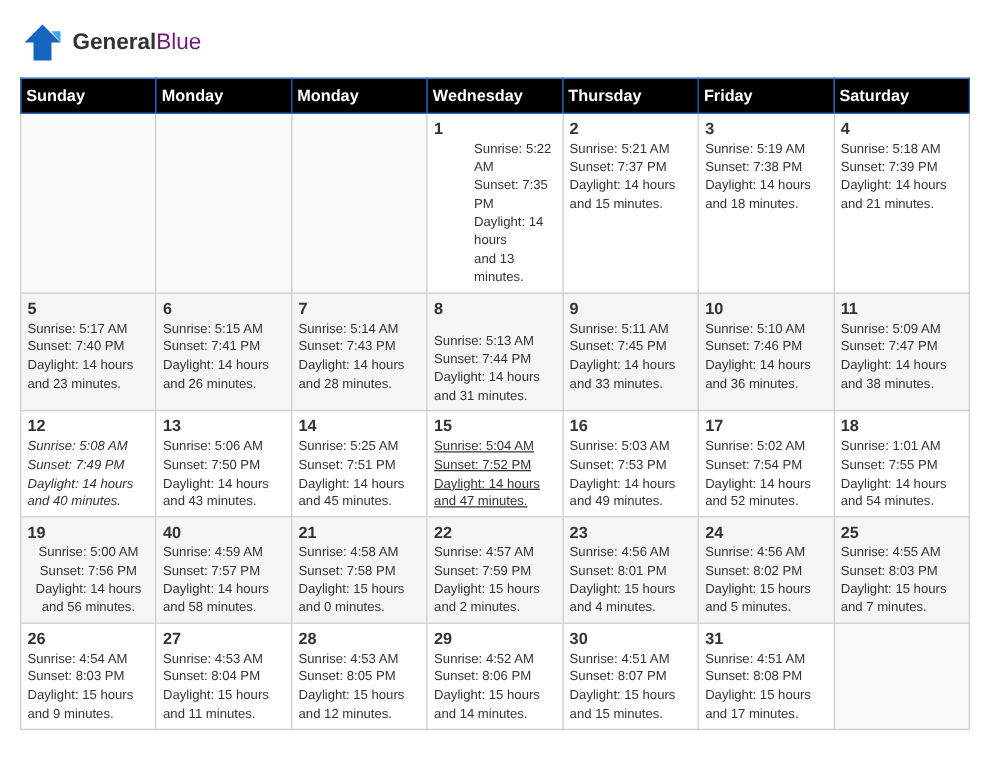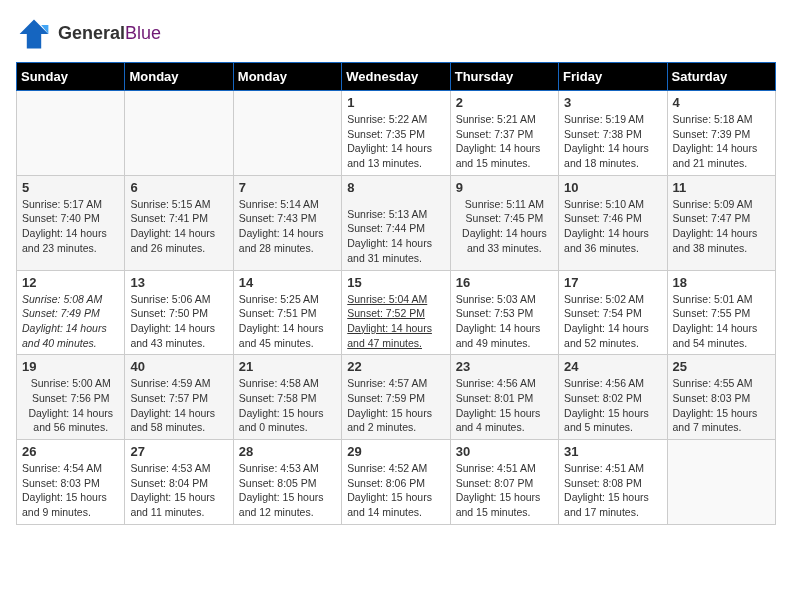--- a/index.html
+++ b/index.html
@@ -122,21 +122,21 @@
         <th>Saturday</th>
       </tr>
   </thead>
   <tbody id="calendar-body">
       <tr>
         <td class="empty"></td>
         <td class="empty"></td>
         <td class="empty"></td>
         <td>
           <span class="day-num">1</span>
-          <div class="day-info" style="white-space: pre-line;">Sunrise: 5:22 AM
+          <div class="day-info" style="white-space: pre-line; margin-left: 32px;">Sunrise: 5:22 AM
 Sunset: 7:35 PM
 Daylight: 14 hours
 and 13 minutes.</div>
         </td>
         <td>
           <span class="day-num">2</span>
           <div class="day-info" style="white-space: pre-line;">Sunrise: 5:21 AM
 Sunset: 7:37 PM
 Daylight: 14 hours
 and 15 minutes.</div>
@@ -180,21 +180,21 @@
         </td>
         <td>
           <span class="day-num">8</span>
           <div class="day-info" style="white-space: pre-line; margin-top: 12px;">Sunrise: 5:13 AM
 Sunset: 7:44 PM
 Daylight: 14 hours
 and 31 minutes.</div>
         </td>
         <td>
           <span class="day-num">9</span>
-          <div class="day-info" style="white-space: pre-line; text-align: center;">Sunrise: 5:11 AM
+          <div class="day-info" style="white-space: pre-line;">Sunrise: 5:11 AM
 Sunset: 7:45 PM
 Daylight: 14 hours
 and 33 minutes.</div>
         </td>
         <td>
           <span class="day-num">10</span>
           <div class="day-info" style="white-space: pre-line;">Sunrise: 5:10 AM
 Sunset: 7:46 PM
 Daylight: 14 hours
 and 36 minutes.</div>
@@ -245,21 +245,21 @@
         </td>
         <td>
           <span class="day-num">17</span>
           <div class="day-info" style="white-space: pre-line;">Sunrise: 5:02 AM
 Sunset: 7:54 PM
 Daylight: 14 hours
 and 52 minutes.</div>
         </td>
         <td>
           <span class="day-num">18</span>
-          <div class="day-info" style="white-space: pre-line;">Sunrise: 5:01 AM
+          <div class="day-info" style="white-space: pre-line;">Sunrise: 1:01 AM
 Sunset: 7:55 PM
 Daylight: 14 hours
 and 54 minutes.</div>
         </td>
       </tr>
       <tr class="row-shaded">
         <td>
           <span class="day-num">19</span>
           <div class="day-info" style="white-space: pre-line; text-align: center;">Sunrise: 5:00 AM
 Sunset: 7:56 PM

